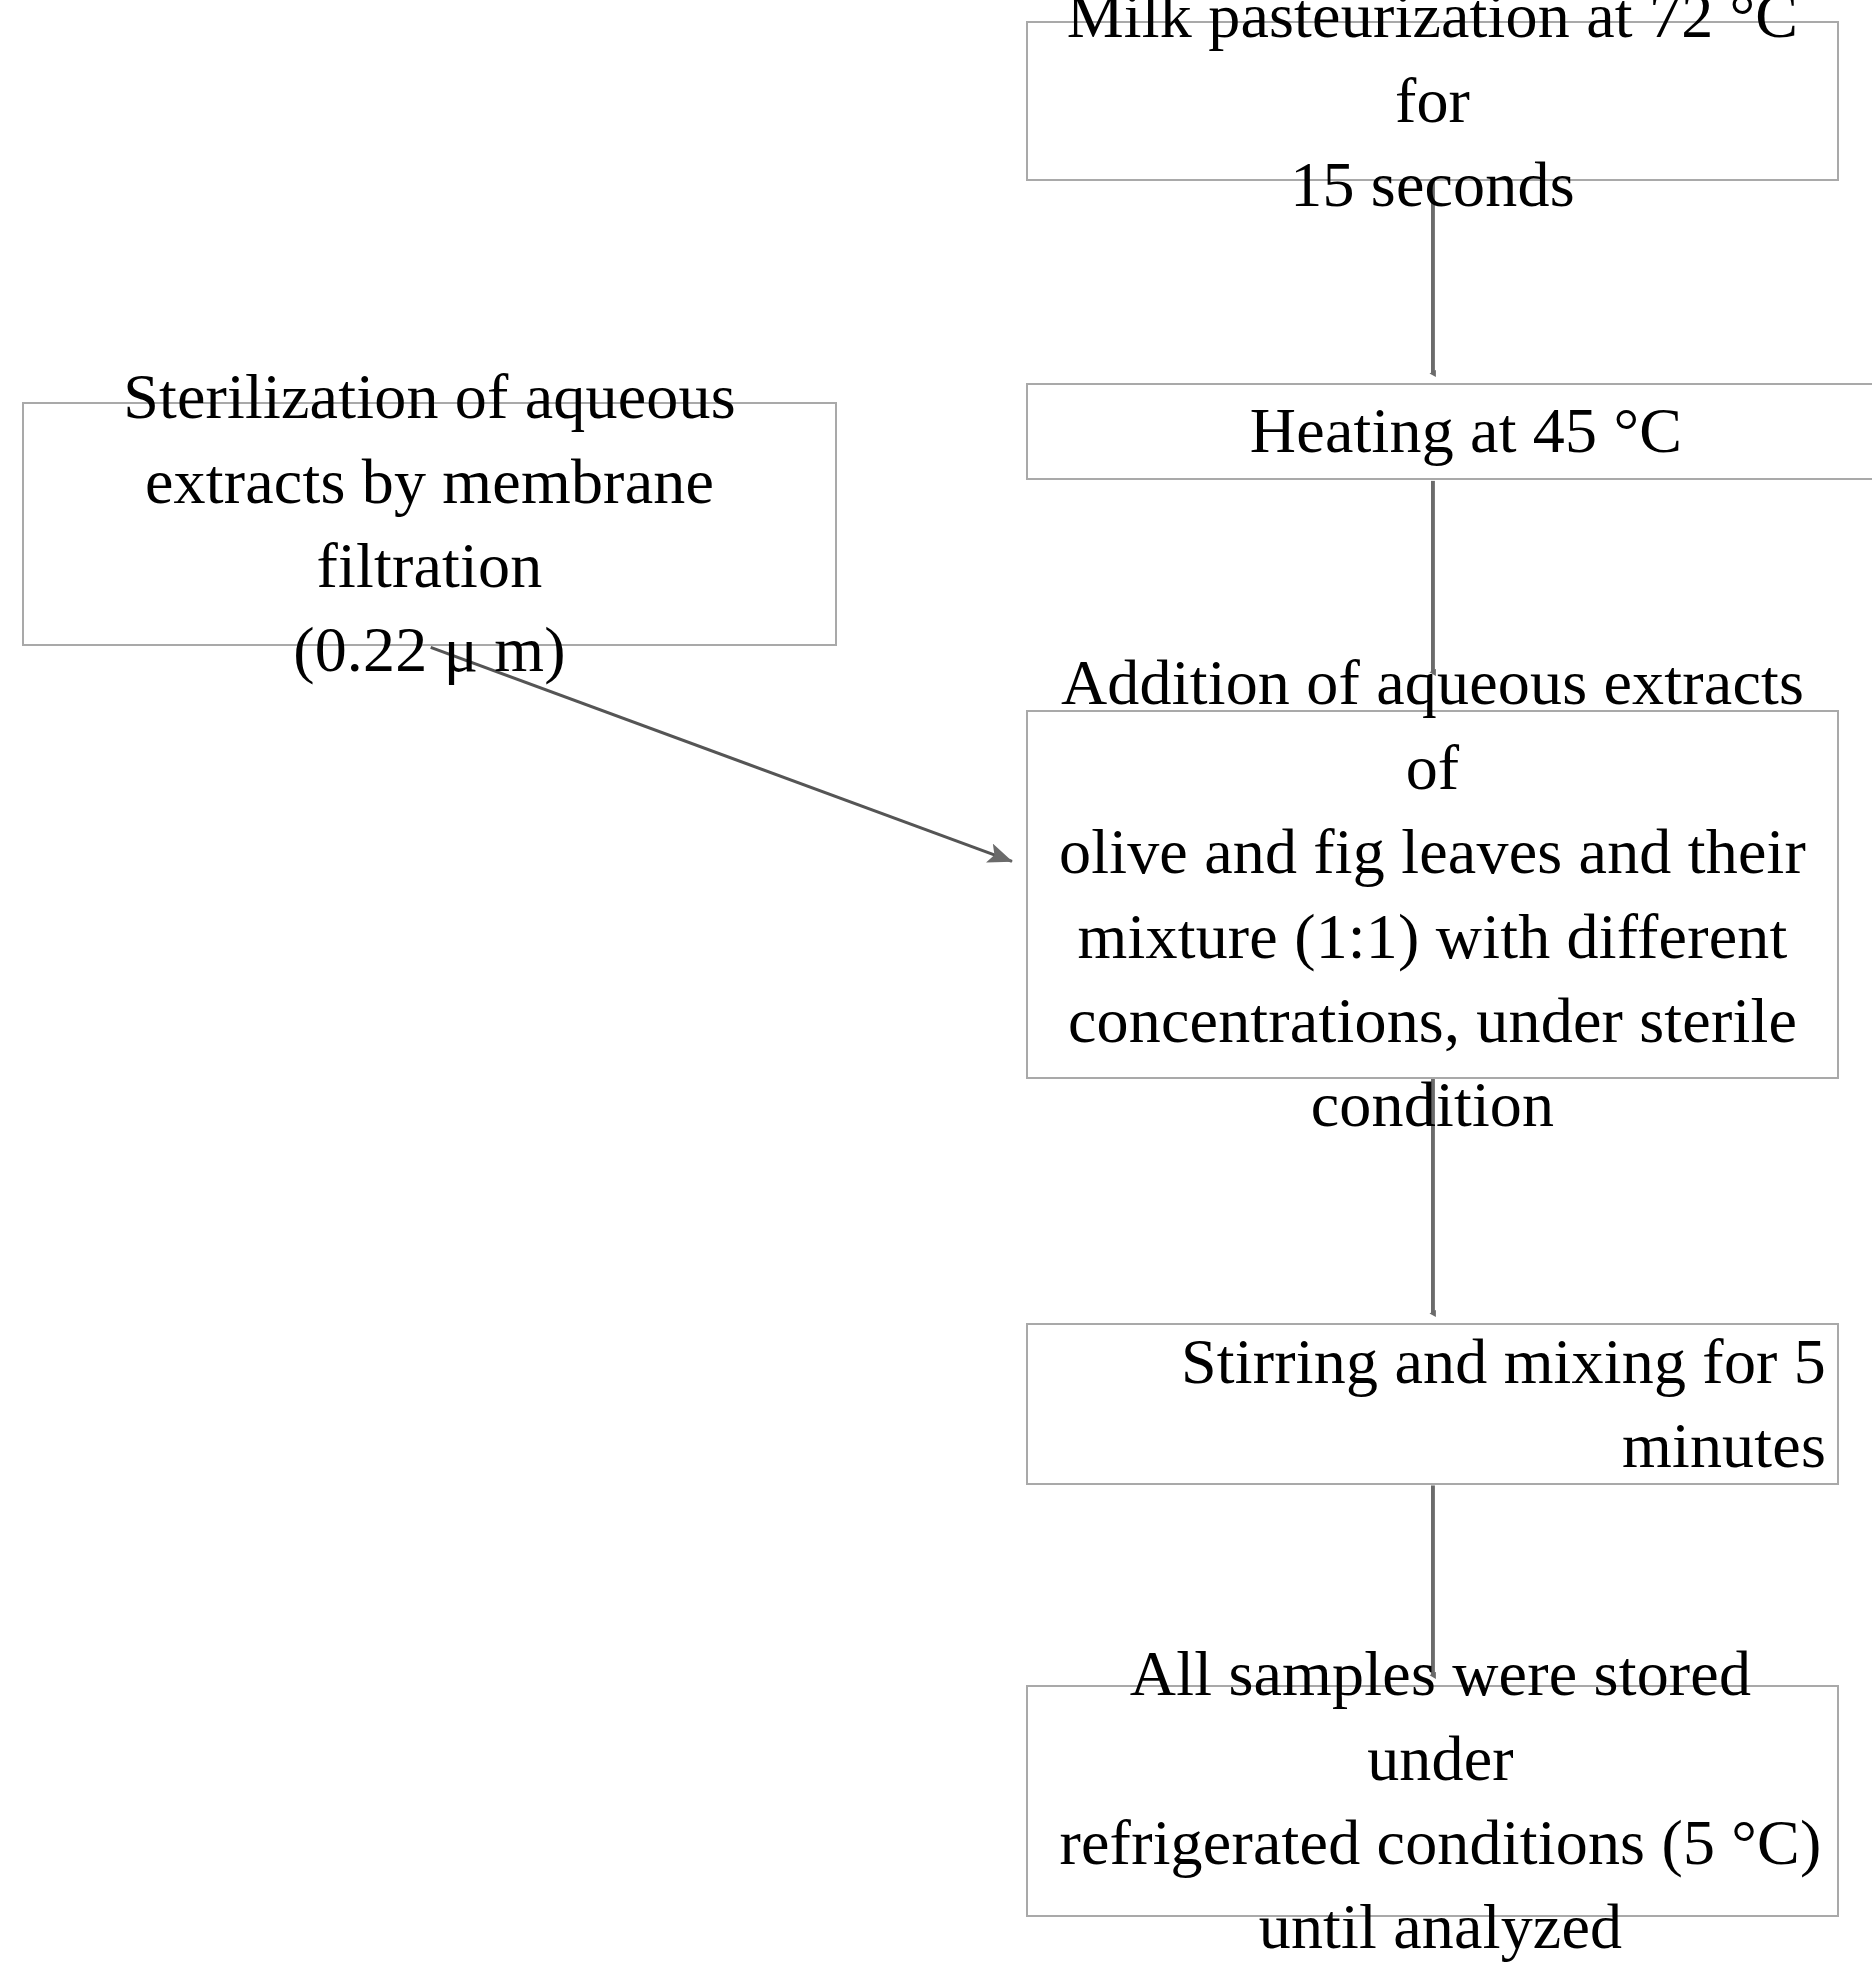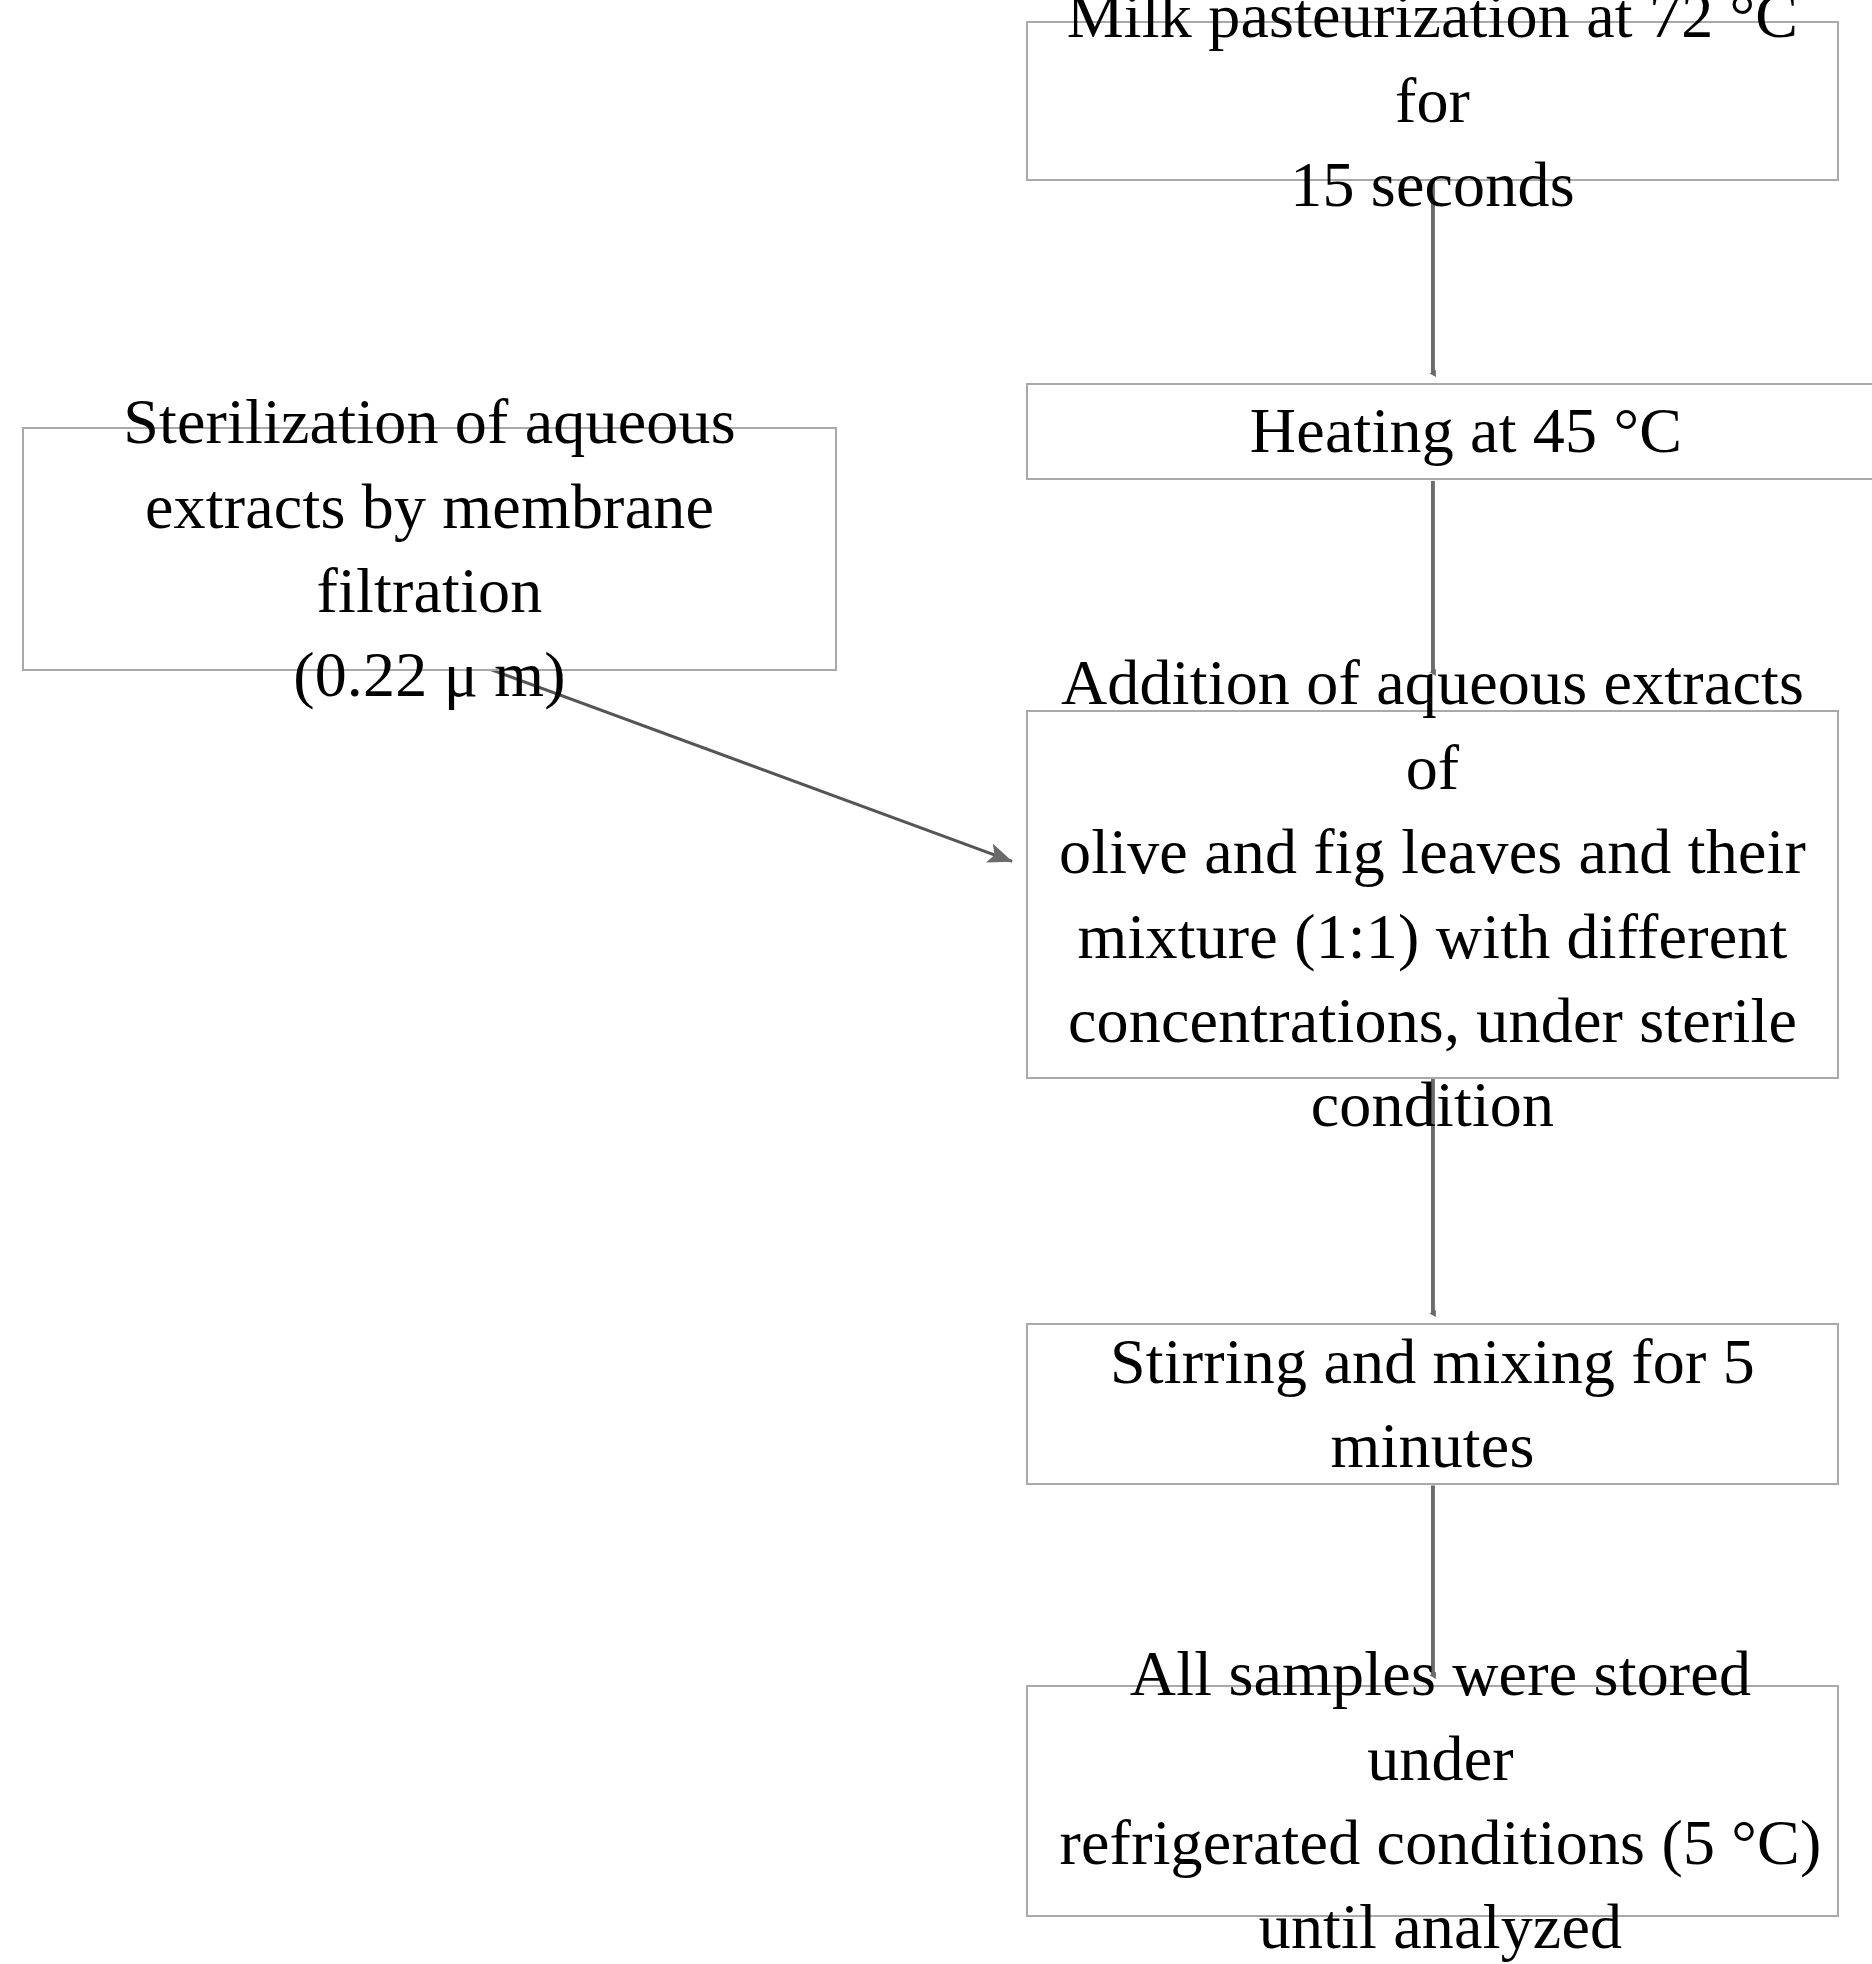--- a/index.html
+++ b/index.html
@@ -33,24 +33,24 @@
     line-height: 1.32;
     letter-spacing: 0.2px;
     padding: 0 11px;
     box-sizing: border-box;
     white-space: pre-line;
   }
   
   #node-pasteurization { left: 1026px; top: 21px;   width: 813px; height: 160px; }
   #node-heating        { left: 1026px; top: 383px;  width: 880px; height: 97px; justify-content: center; }
   #node-addition       { left: 1026px; top: 682px;  width: 813px; height: 369px; margin-top: 28px; }
-  #node-stirring       { left: 1026px; top: 1323px; width: 813px; height: 162px; }
+  #node-stirring       { left: 1026px; top: 1323px; width: 813px; height: 162px; text-align: right; }
   #node-storage        { left: 1026px; top: 1685px; width: 813px; height: 232px; padding-left: 16px; }
   
-  #node-sterilization  { left: 22px;   top: 402px;  width: 815px; height: 244px; margin-top: 25px; }
+  #node-sterilization  { left: 22px;   top: 402px;  width: 815px; height: 244px; }
 
   .edge-layer {
     position: absolute;
     left: 0;
     top: 0;
     width: 1873px;
     height: 1964px;
     pointer-events: none;
   }
 </style>

